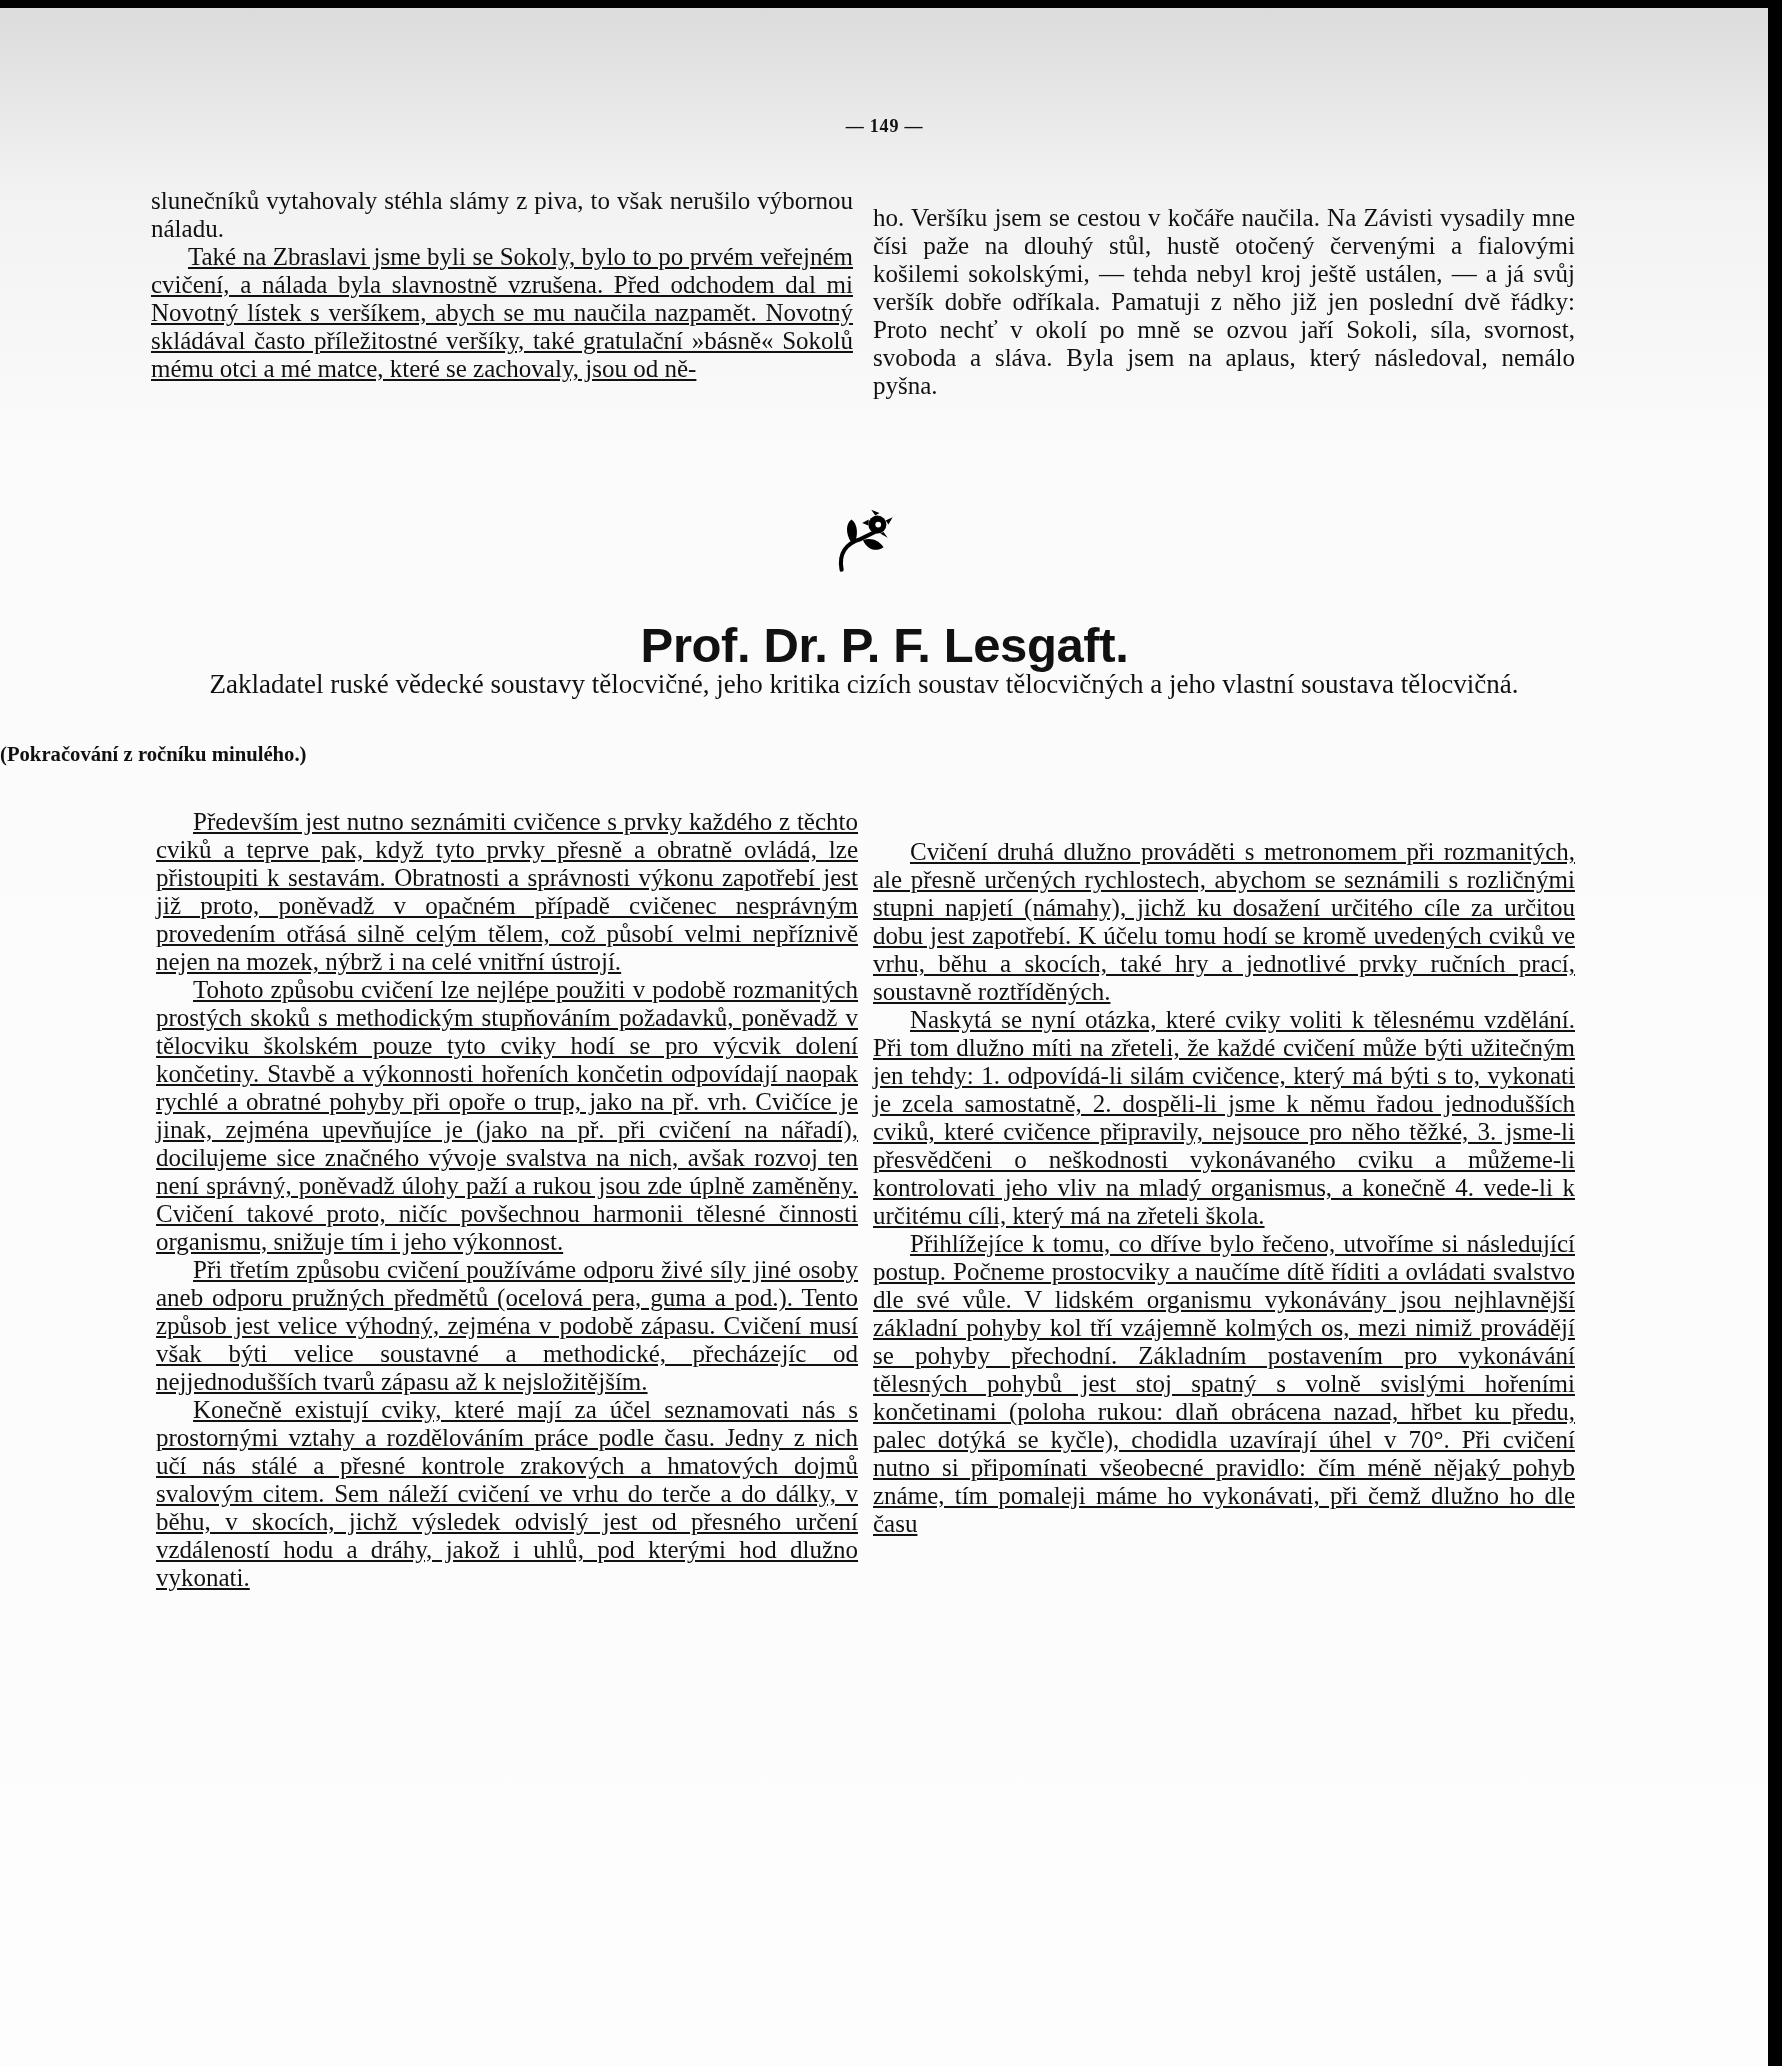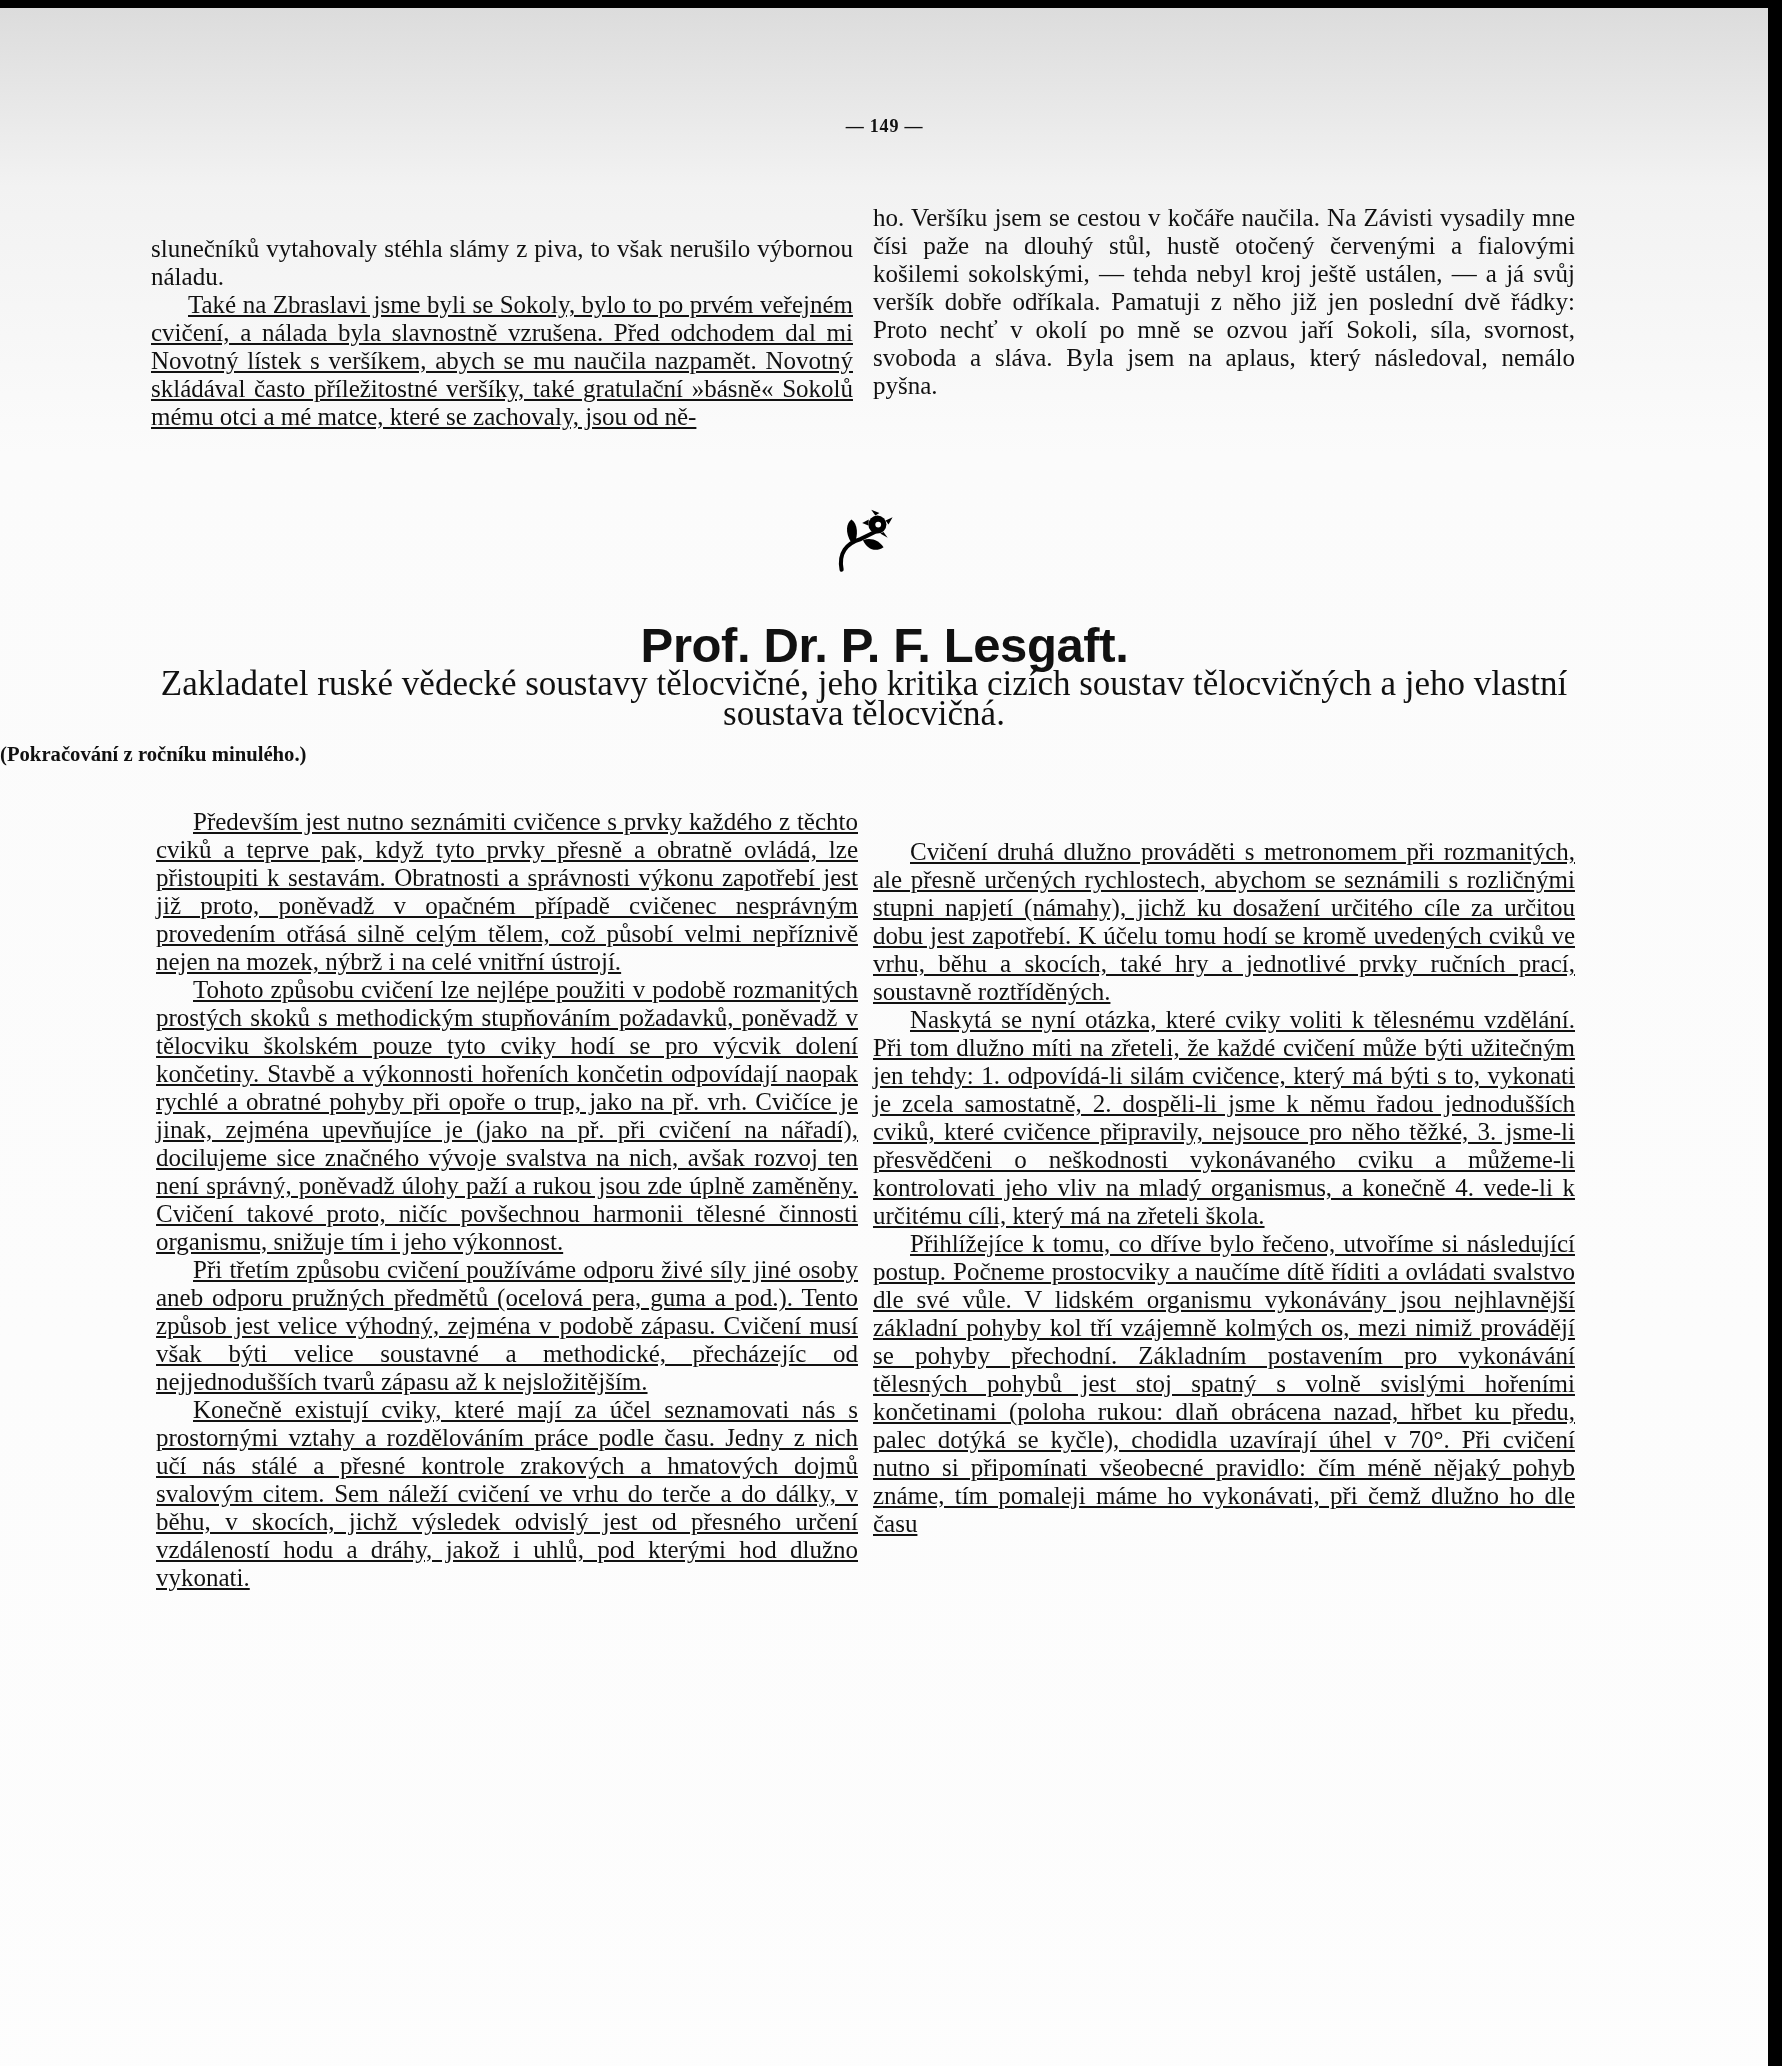--- a/index.html
+++ b/index.html
@@ -45,21 +45,21 @@
   .col p {
     margin: 0;
   }
   .col p.indent {
     text-indent: 37px;
     text-decoration: underline;
   }
   .col p.noindent {
     text-indent: 0;
   }
-  .col-top-left { left: 151px; top: 179px; margin-top: 48px; }
+  .col-top-left { left: 151px; top: 179px; }
   .col-top-right { left: 873px; top: 196px; }
   .col-bot-left { left: 156px; top: 800px; }
   .col-bot-right { left: 873px; top: 830px; }
 
   .ornament {
     position: absolute;
     left: 826px;
     top: 500px;
     width: 74px;
     height: 66px;
@@ -75,21 +75,21 @@
     font-size: 49px;
     letter-spacing: -0.4px;
     margin-top: 20px;
   }
   .article-subtitle {
     position: absolute;
     top: 661px;
     left: 151px;
     width: 1426px;
     text-align: center;
-    font-size: 35px;
+    font-size: 27px;
     line-height: 30px;
   }
   .continuation-note {
     position: absolute;
     top: 735px;
     left: 0;
     width: 1769px;
     text-align: left;
     font-size: 20.7px;
     font-weight: bold;

